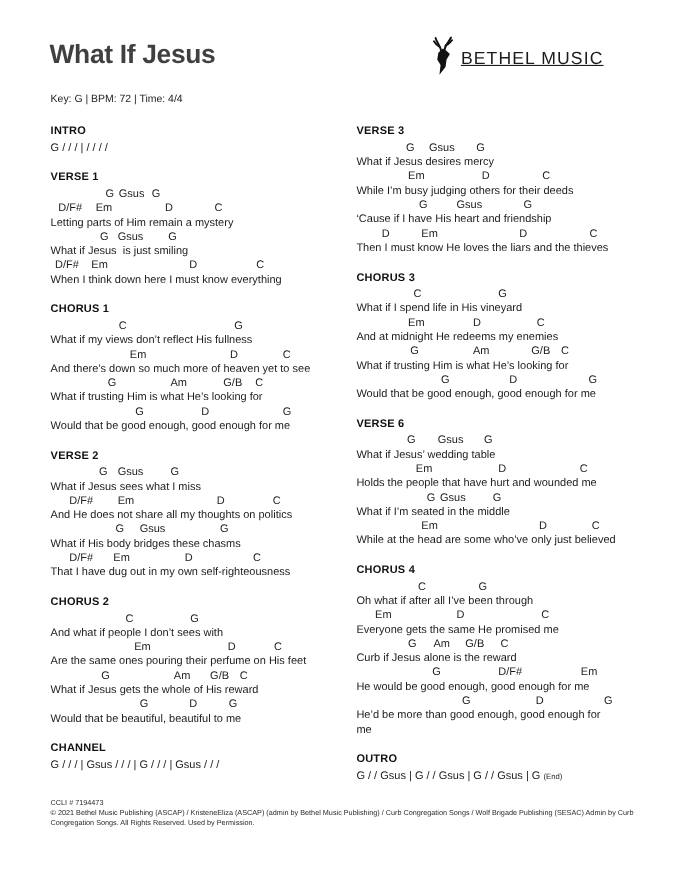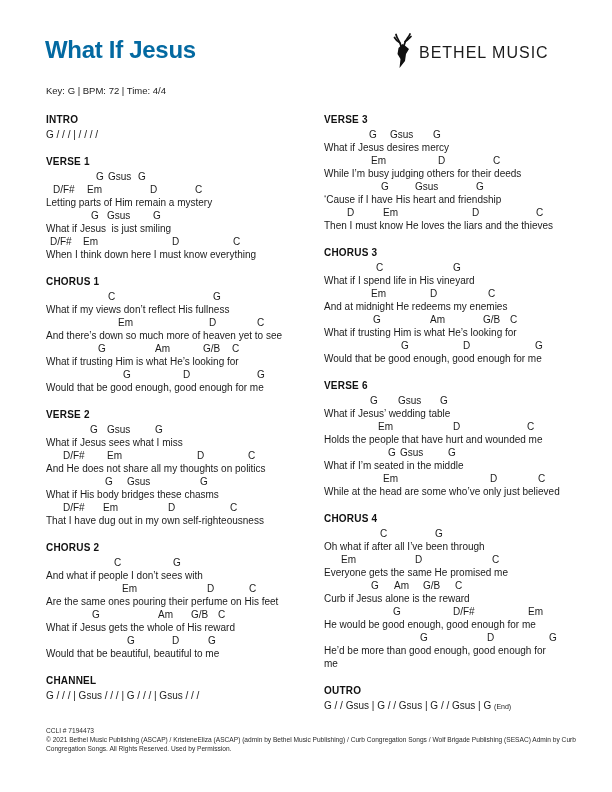--- a/index.html
+++ b/index.html
@@ -7,33 +7,33 @@
     position:relative;
     width:612px; height:792px;
     background:#ffffff;
     font-family:"Liberation Sans", sans-serif;
     color:#1b1b1b;
     overflow:hidden;
   }
   
   .title {
     position:absolute; left:45px; top:36px;
-    font-size:24px; font-weight:700; letter-spacing:-0.3px; color:#0369a1;
+    font-size:24px; font-weight:700; letter-spacing:-0.3px; color:#404040;
   }
   .byline {
     position:absolute; left:46px; top:70px;
     font-size:9.5px; color:#222;
   }
   .meta {
     position:absolute; left:46px; top:85px;
     font-size:9.5px; color:#222;
   }
   .logo {
     position:absolute; left:392px; top:33px;
-    display:flex; align-items:center; gap:5px;
+    display:flex; align-items:center; gap:5px;text-decoration:underline;
   }
   .logo-text {
     font-size:16px; letter-spacing:1px; color:#1b1b1b; white-space:nowrap;
   }
   
   .column { position:absolute; top:113px; }
   .col-left  { left:46px;  width:262px; }
   .col-right { left:324px; width:258px; }
   .section { margin-bottom:14px; }
   .section-label {

